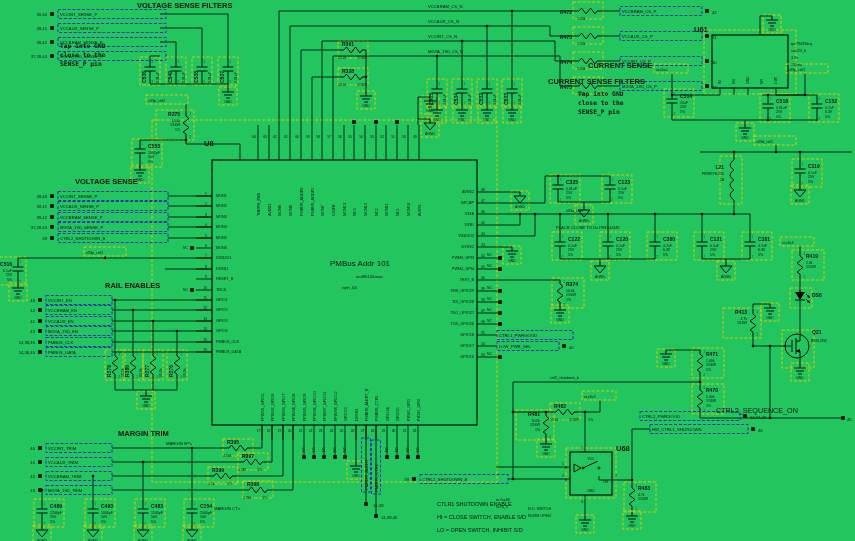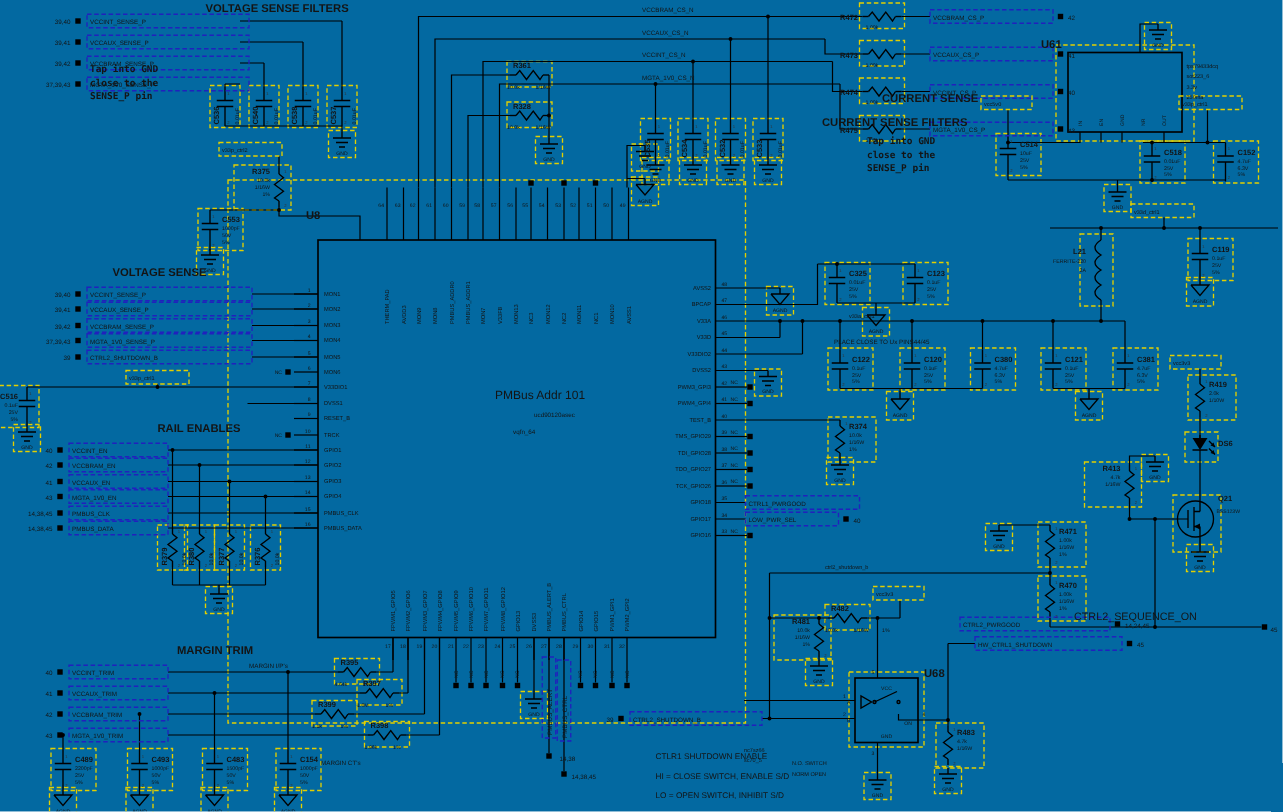--- a/index.html
+++ b/index.html
@@ -1,16 +1,16 @@
 <!DOCTYPE html>
 <html><head>
 <meta charset="utf-8">
 <style>
   html,body{margin:0;padding:0;background:#fff;}
-  .canvas{position:relative;width:855px;height:541px;background:#0369a1;overflow:hidden;
+  .canvas{position:relative;width:855px;height:541px;background:#22c55e;overflow:hidden;
           font-family:"Liberation Sans",sans-serif;}
   svg{position:absolute;left:0;top:0;}
   svg text{fill:#141414;font-family:"Liberation Sans",sans-serif;}
   .w{stroke:#000;stroke-width:0.8;fill:none;}
   .sym{stroke:#000;stroke-width:0.9;fill:none;}
   .body{stroke:#000;stroke-width:1.1;fill:none;}
   .yb{fill:none;stroke:#e3cf00;stroke-width:0.9;stroke-dasharray:3 1.8;}
   .bb{fill:none;stroke:#2121bd;stroke-width:0.9;stroke-dasharray:3 1.8;}
   .h1{font-weight:bold;font-size:7.5px;}
   .ti{font-size:8px;}

